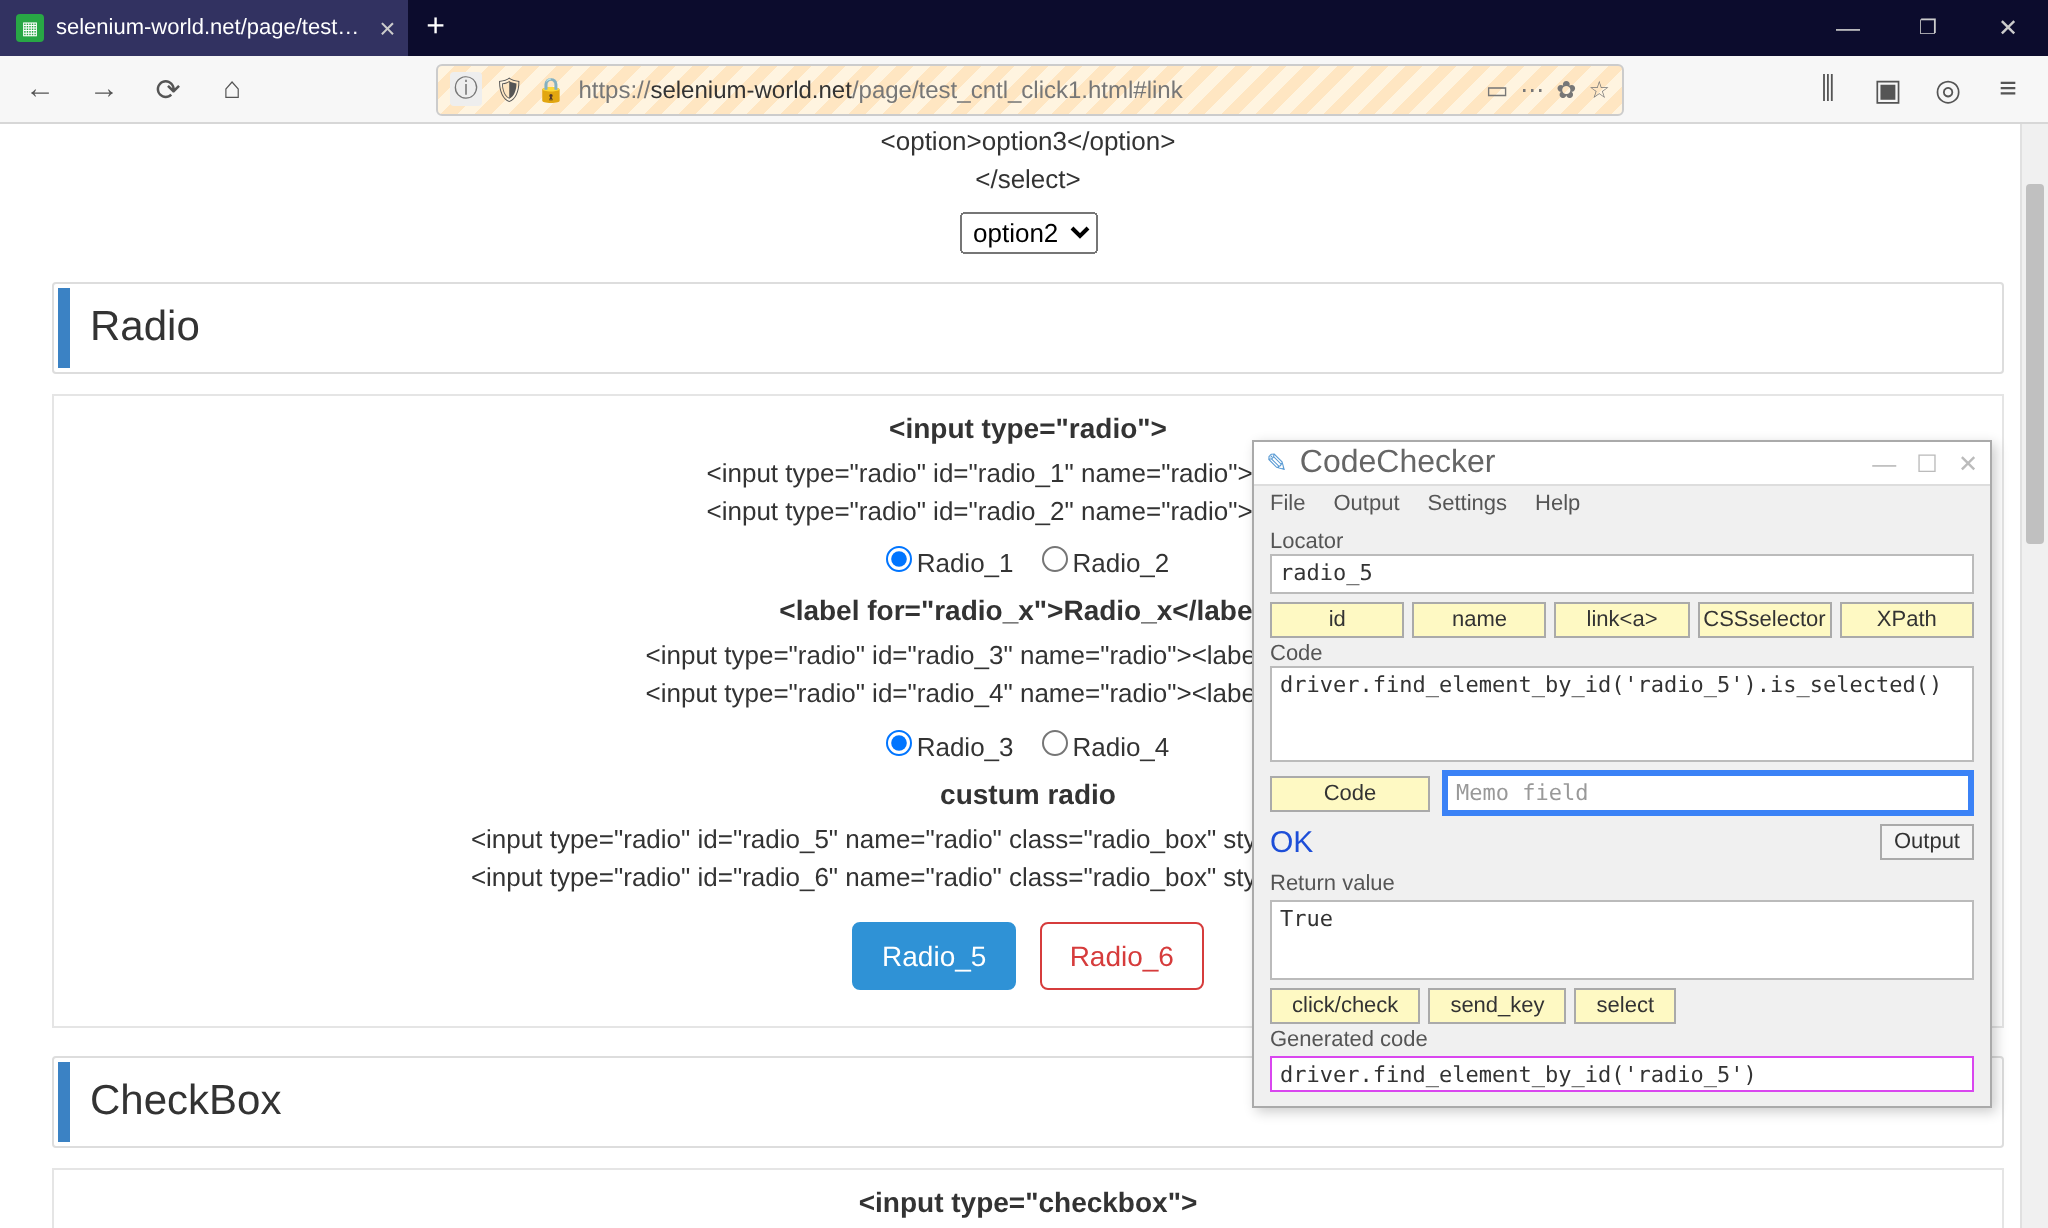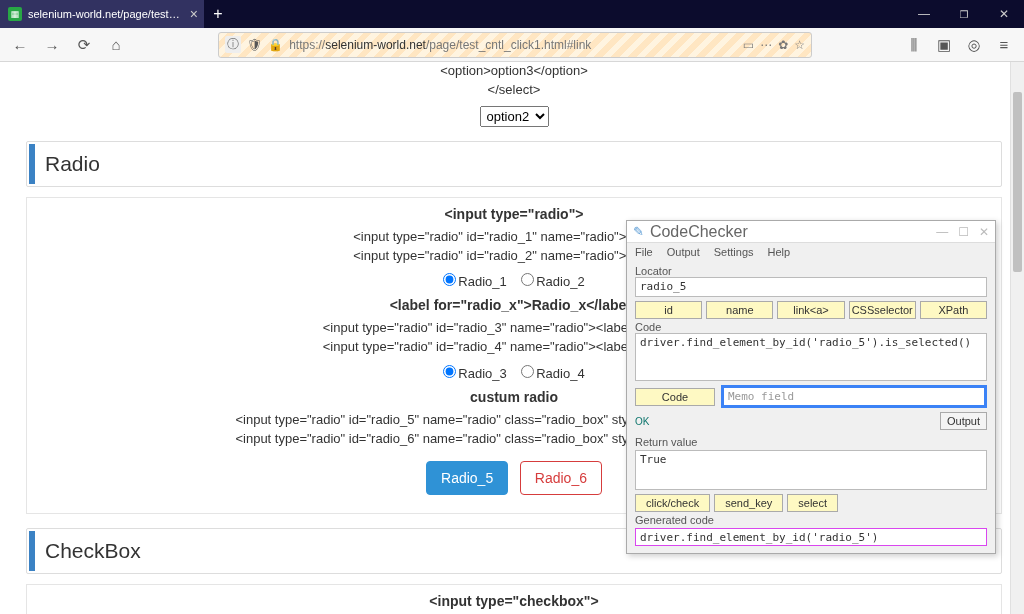--- a/index.html
+++ b/index.html
@@ -251,21 +251,21 @@
   .memo {
     flex: 1;
     border: 3px solid #3b82f6;
     background: #fff;
     padding: 2px 4px;
     font-family: monospace;
     font-size: 11px;
     color: #999;
   }
   .ok-row { display: flex; align-items: center; justify-content: space-between; margin-top: 4px; }
-  .ok { color: #0f766e; font-size: 10px; }
+  .ok { color: #1d4ed8; font-size: 15px; }
   .output-btn { border: 1px solid #aaa; background: #f4f4f4; font-size: 11px; padding: 2px 6px; text-align: right; }
   .ret-area {
     width: 100%;
     height: 40px;
     border: 1px solid #bbb;
     background: #fff;
     padding: 2px 4px;
     font-family: monospace;
     font-size: 11px;
     margin-top: 2px;

